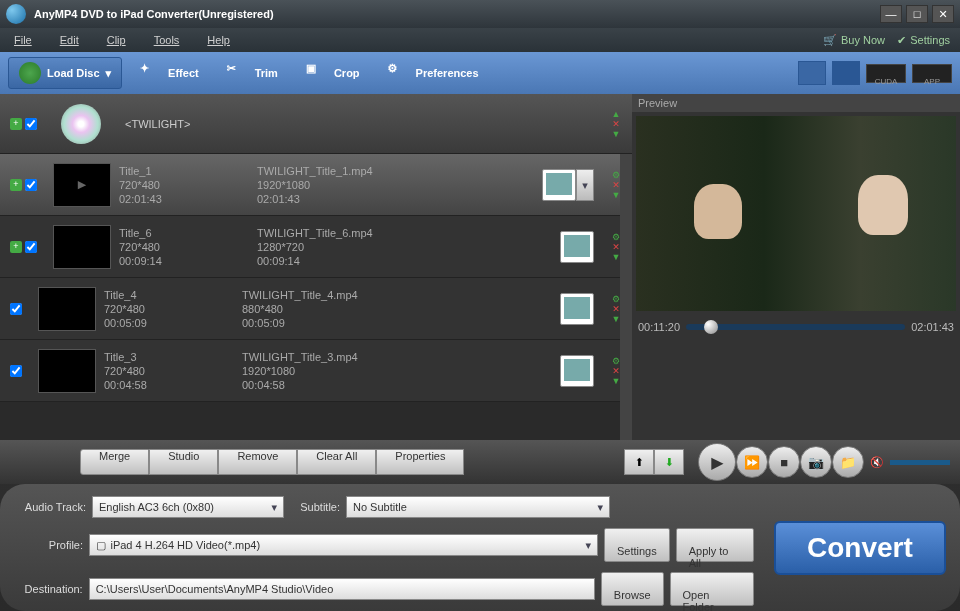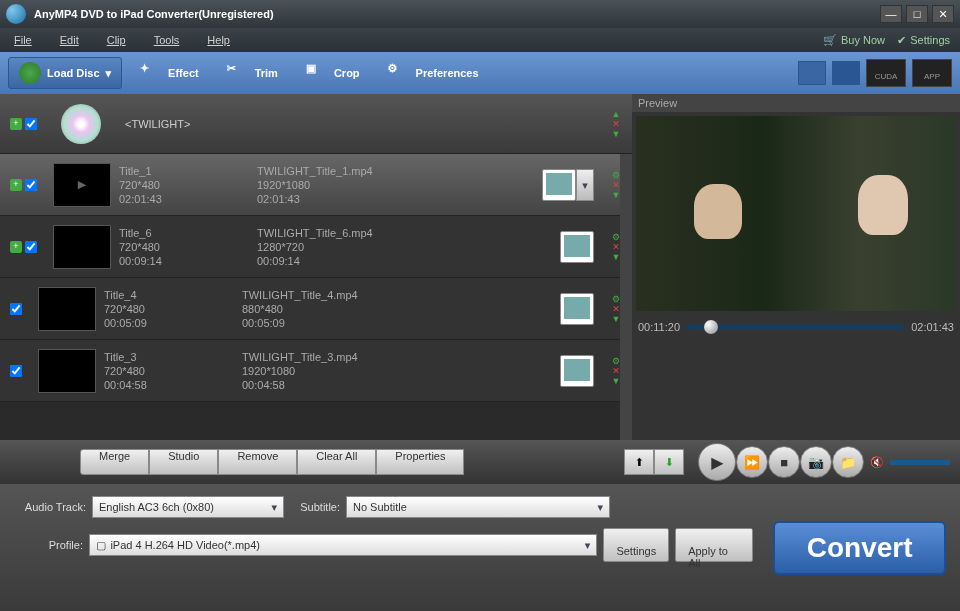--- a/index.html
+++ b/index.html
@@ -12,21 +12,21 @@
 .menu-item{padding:0 24px 0 4px;text-decoration:underline;cursor:pointer}
 .menubar-right{margin-left:auto;display:flex;gap:12px}
 .menubar-link{color:#a0d0a0;cursor:pointer;display:flex;align-items:center;gap:4px}
 .toolbar{height:42px;background:linear-gradient(#6a97d4,#4a77b4);display:flex;align-items:center;padding:0 8px;gap:8px}
 .tool-btn{display:flex;align-items:center;gap:6px;color:#fff;font-weight:bold;font-size:13px;padding:4px 10px;cursor:pointer}
 .load-disc{background:linear-gradient(#5a87c4,#3a67a4);border:1px solid #2a5794;border-radius:3px}
 .tool-icon{width:22px;height:22px;display:inline-block}
 .toolbar-right{margin-left:auto;display:flex;gap:6px;align-items:center}
 .view-btn{width:28px;height:24px;background:#3a67a4;border:1px solid #2a5794;cursor:pointer}
 .view-btn.active{background:#2a5794}
-.accel-badge{width:40px;height:28px;background:#222;border:1px solid #444;color:#999;font-size:8px;text-align:center;padding-top:12px}
+.accel-badge{width:40px;height:19px;background:#222;border:1px solid #444;color:#999;font-size:8px;text-align:center;padding-top:12px}
 .main{display:flex;height:390px}
 .list-panel{width:632px;background:#2a2a2a;overflow:hidden;position:relative}
 .disc-row{height:60px;background:linear-gradient(#555,#3a3a3a);display:flex;align-items:center;padding:0 10px;border-bottom:1px solid #222}
 .row-check{display:flex;gap:3px;align-items:center}
 .add-btn{width:12px;height:12px;background:#4a4;border-radius:2px;color:#fff;text-align:center;line-height:10px;font-size:9px}
 .chk{width:12px;height:12px}
 .disc-icon{width:40px;height:40px;border-radius:50%;background:radial-gradient(circle,#fff 10%,#eac4f0 30%,#b0e0d0 60%,#888);margin:0 24px}
 .disc-name{color:#ccc}
 .row-ctrl{margin-left:auto;display:flex;flex-direction:column;gap:0}
 .ctrl-ic{width:12px;height:10px;font-size:9px;text-align:center;color:#888;cursor:pointer}
@@ -262,21 +262,21 @@
       <span>00:11:20</span>
       <div class="seek-track">
           <div class="seek-thumb"></div>
         </div>
       <span>02:01:43</span>
     </div>
 
   </div>
 </div>
 
-<div class="settings-panel" style="margin-top: 44px;">
+<div class="settings-panel" style="margin-top: 44px; border-radius: 25px;">
   <div class="settings-left">
     <div class="set-row">
       <span class="set-lbl">Audio Track:</span>
       <div class="set-sel w1">
           <span>English AC3 6ch (0x80)</span>
           <span class="sel-arrow">▾</span>
         </div>
       <span class="set-lbl" style="width:50px">Subtitle:</span>
       <div class="set-sel w3">
           <span>No Subtitle</span>
@@ -285,20 +285,28 @@
     </div>
     <div class="set-row">
       <span class="set-lbl">Profile:</span>
       <div class="set-sel w2">
           <span style="margin-right:4px">▢</span>
           <span>iPad 4 H.264 HD Video(*.mp4)</span>
           <span class="sel-arrow">▾</span>
         </div>
       <div class="set-btn">Settings</div>
       <div class="set-btn">Apply to All</div>
+    </div>
+    <div class="set-row">
+      <span class="set-lbl">Destination:</span>
+      <div class="set-sel w2">
+          <span>C:\Users\User\Documents\AnyMP4 Studio\Video</span>
+        </div>
+      <div class="set-btn">Browse</div>
+      <div class="set-btn">Open Folder</div>
     </div>
   </div>
   <button class="convert-btn">Convert</button>
 </div>
 
 <div class="action-row" style="padding-left: 80px; position: absolute; left: 0px; right: 0px; top: 440px; height: 44px;">
       <div class="act-btn">Merge</div>
       <div class="act-btn">Studio</div>
       <div class="act-btn">Remove</div>
       <div class="act-btn">Clear All</div>

